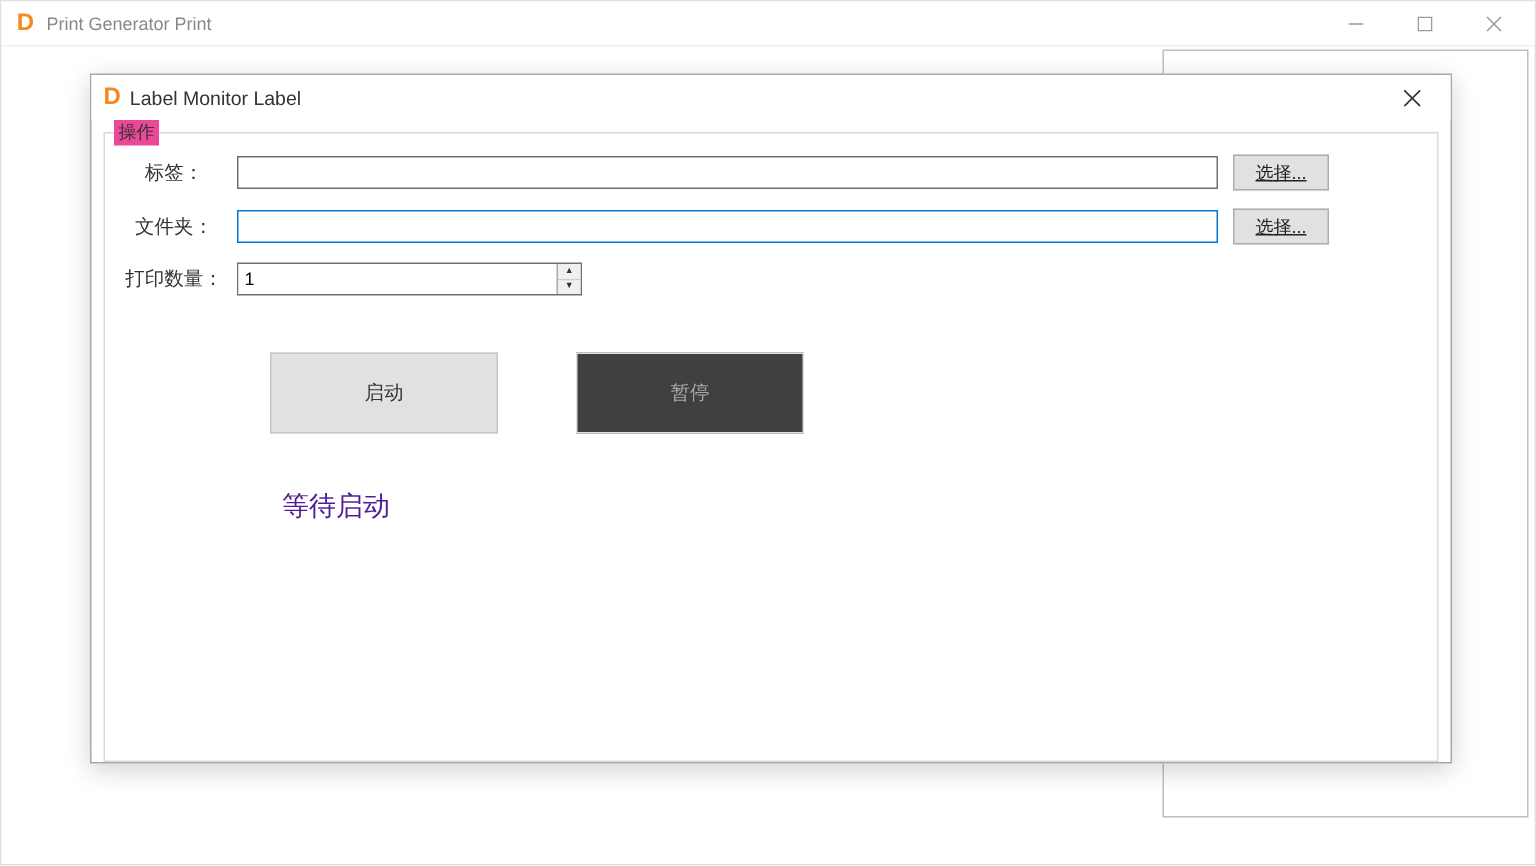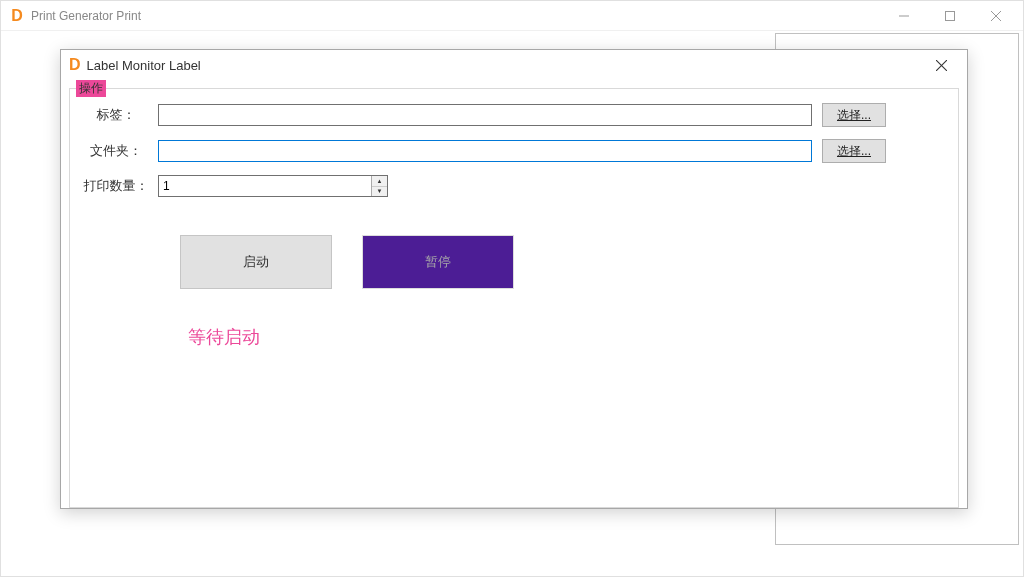--- a/index.html
+++ b/index.html
@@ -203,45 +203,45 @@
       justify-content: center;
       font-size: 6px;
       color: #333;
       background: #f0f0f0;
       border-bottom: 1px solid #ccc;
     }
     .spinner-btns .sp:last-child { border-bottom: none; }
     
     .button-row {
       display: flex;
-      gap: 30px;
+      gap: 52px;
       margin-top: 38px;
       margin-left: 100px;
     }
     .big-btn {
       width: 152px;
       height: 54px;
       background: #e1e1e1;
       border: 1px solid #c5c5c5;
       font-size: 13px;
       color: #333;
       display: flex;
       align-items: center;
       justify-content: center;
     }
     .big-btn.disabled {
       color: #a8a8a8;
       border-color: #ddd;
-      background: #4c1d95;
+      background: #404040;
     }
     
     .status-text {
       margin-top: 36px;
       margin-left: 108px;
-      color: #ec4899;
+      color: #4c1d95;
       font-size: 18px;
     }
   </style>
 </head>
 <body>
 
 <div class="parent-window">
   <div class="parent-titlebar">
     <span class="app-icon">
         <span class="app-icon-letter">D</span>

